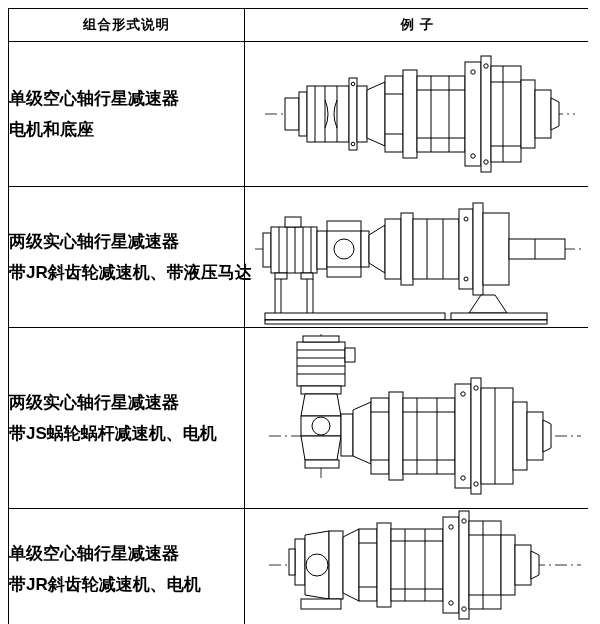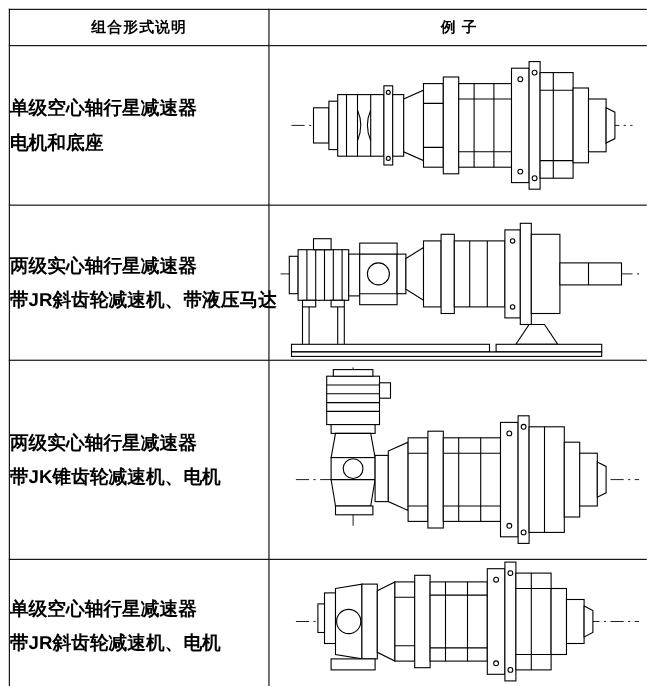--- a/index.html
+++ b/index.html
@@ -202,21 +202,21 @@
                 <line x1="68" y1="92" x2="68" y2="126"></line>
               </g>
             </svg>
           </div>
         </td>
       </tr>
 
       <tr class="row3">
         <td class="desc-cell">
           <span class="desc-line">两级实心轴行星减速器</span>
-          <span class="desc-line">带JK锥齿轮减速机、电机</span>
+          <span class="desc-line">带JS蜗轮蜗杆减速机、电机</span>
         </td>
         <td class="ex-cell">
           <div class="fig">
             <svg width="346" height="180" viewBox="0 0 346 180" xmlns="http://www.w3.org/2000/svg">
               <g fill="none" stroke="#000" stroke-width="1">
 
                 <line x1="24" y1="108" x2="336" y2="108" stroke-dasharray="12,4,2,4" stroke-width="0.8"></line>
 
                 <line x1="76" y1="6" x2="76" y2="150" stroke-dasharray="12,4,2,4" stroke-width="0.8"></line>
 

